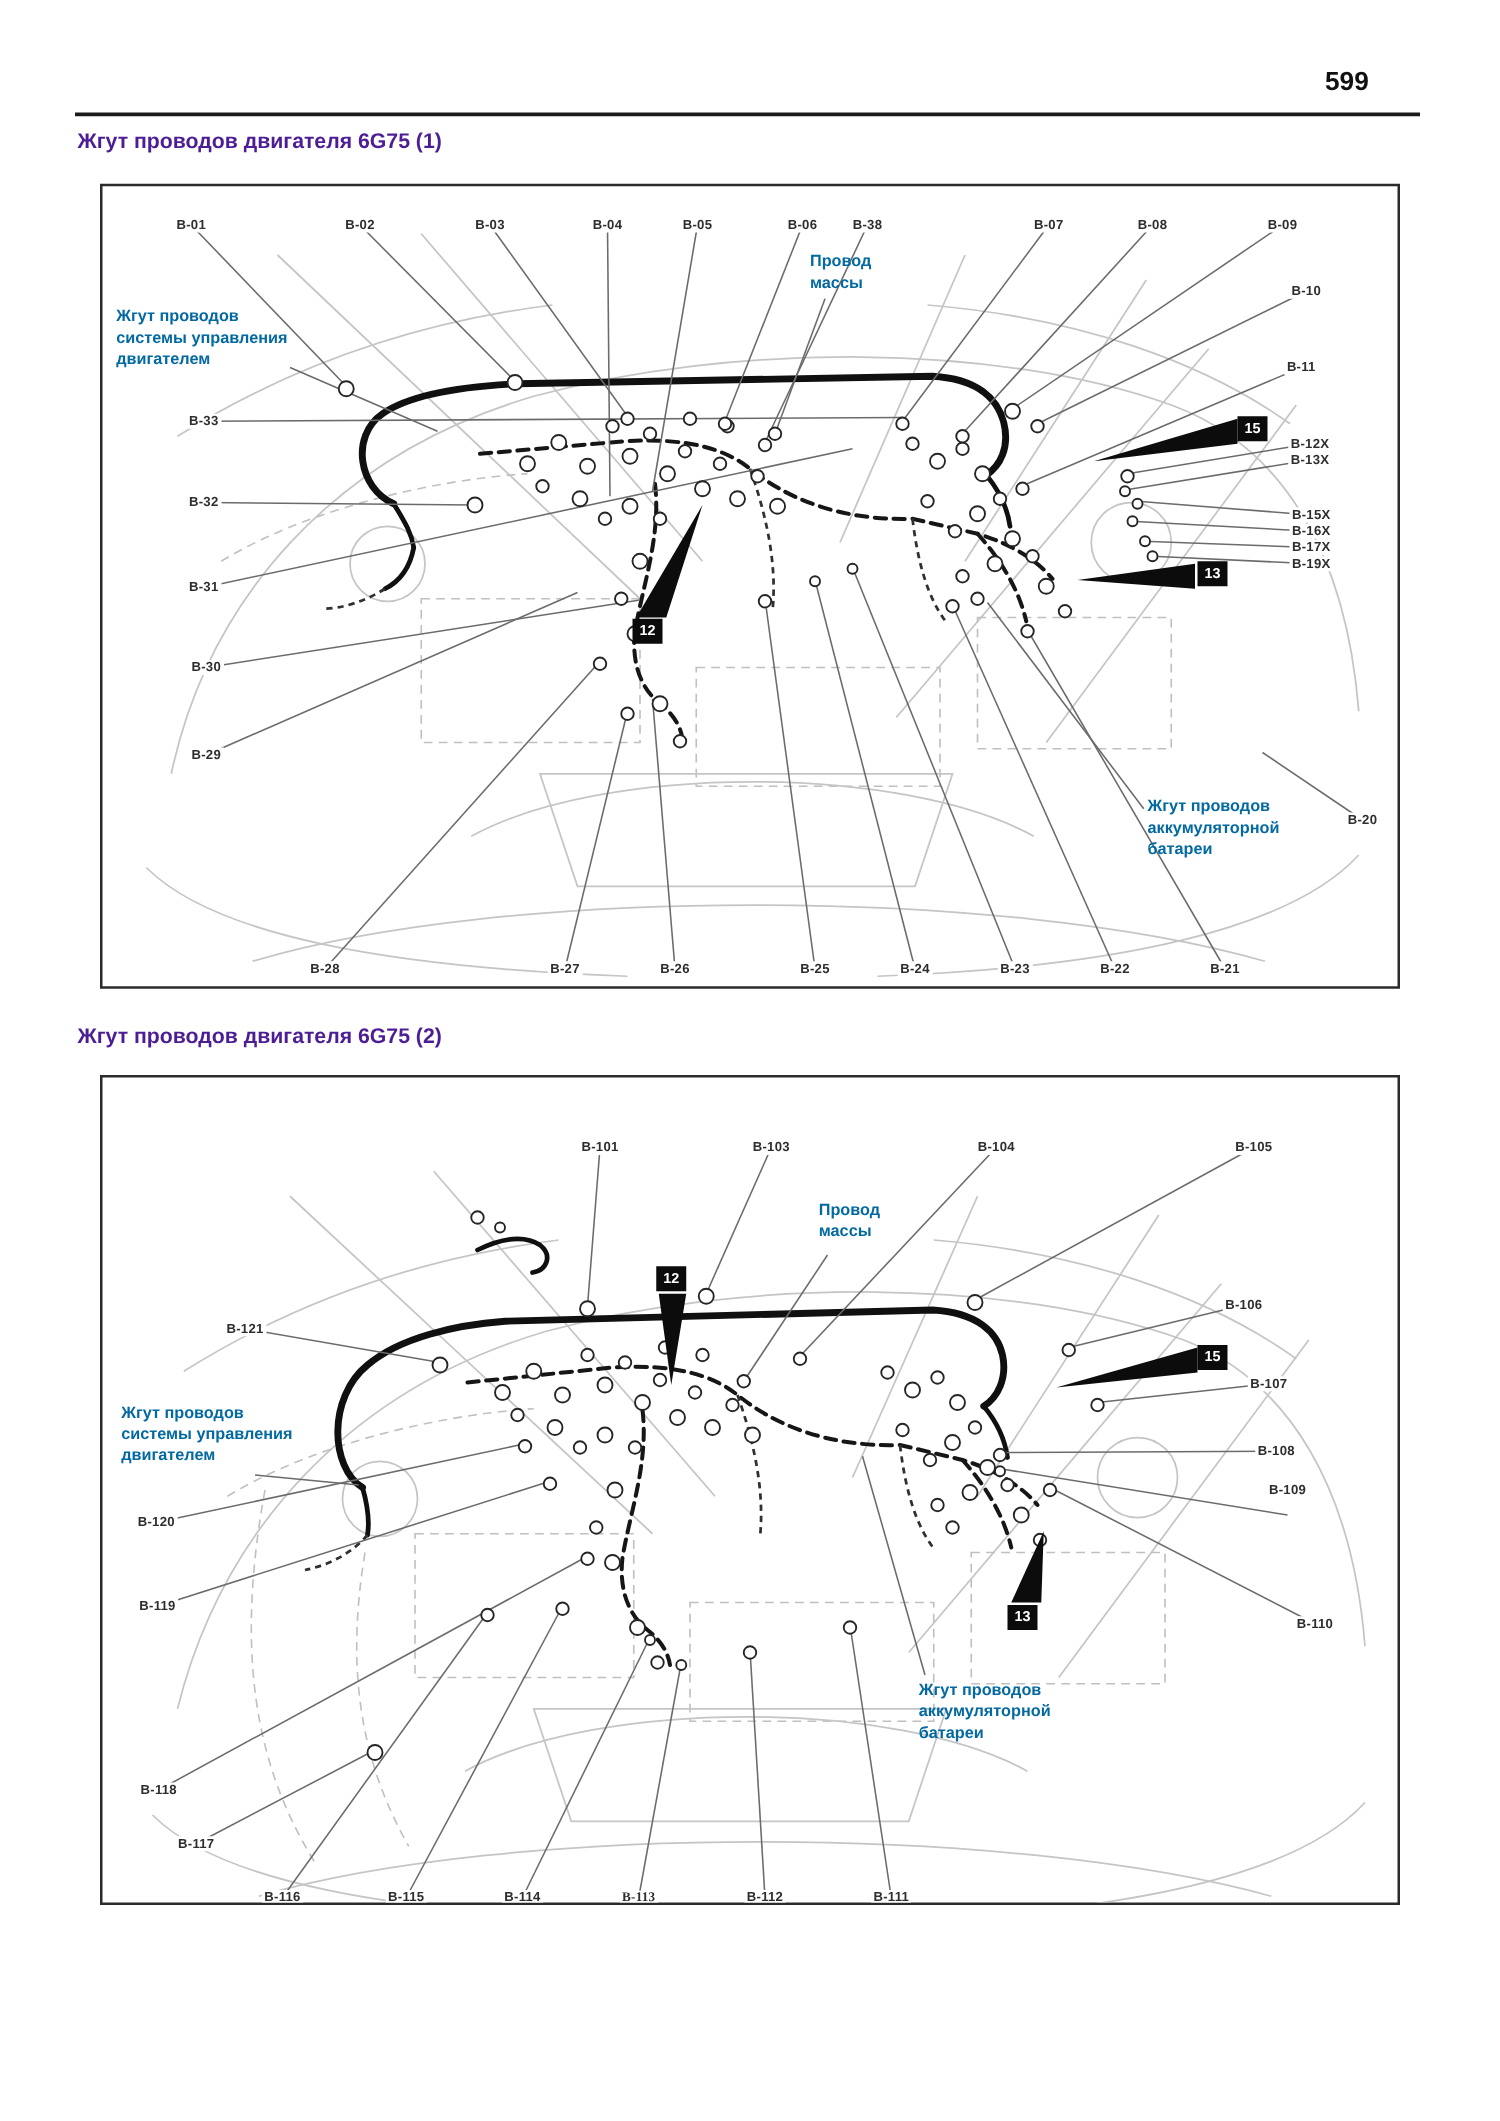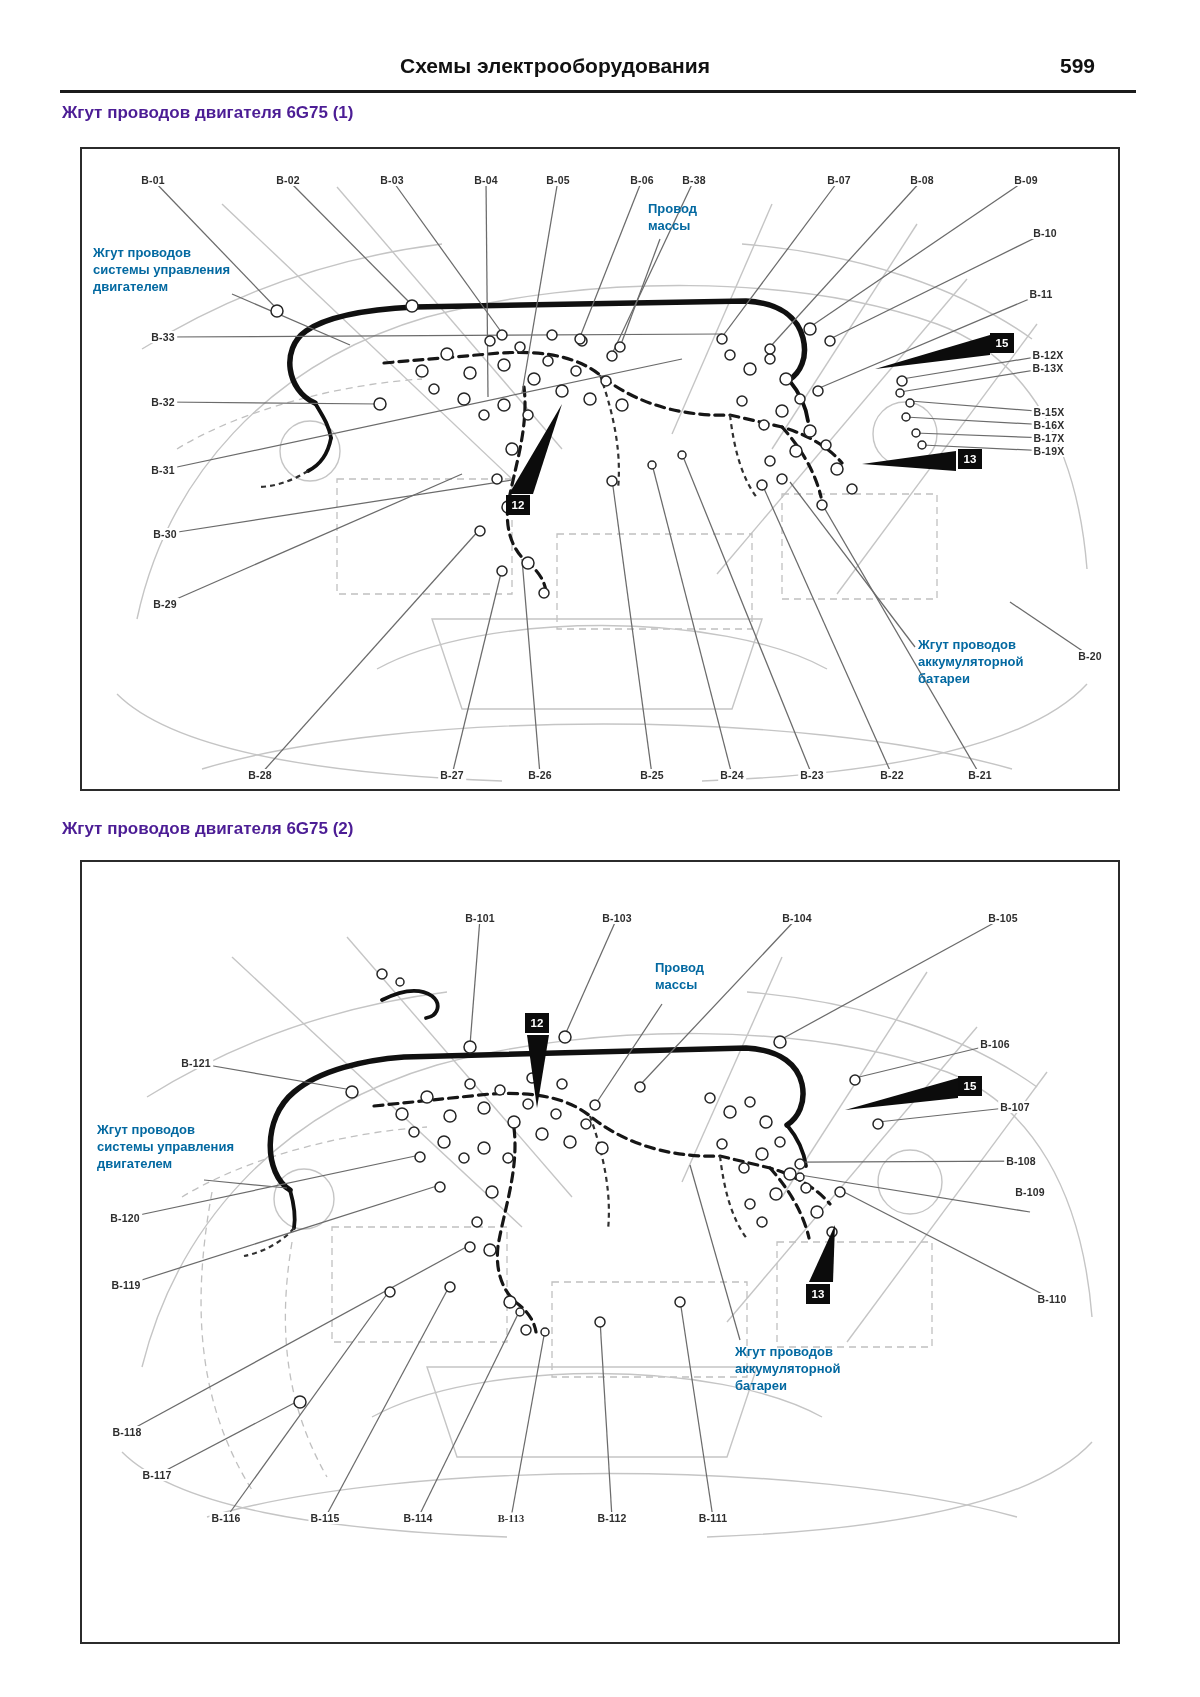--- a/index.html
+++ b/index.html
@@ -6,21 +6,21 @@
   .page{position:relative;width:1200px;height:1697px;background:#ffffff;overflow:hidden;
         font-family:"Liberation Sans","DejaVu Sans",sans-serif;color:#1c1c1c;}
   .hdr-title{position:absolute;top:54px;left:0;width:1110px;text-align:center;
              font-size:21px;font-weight:700;color:#111;}
   .hdr-page{position:absolute;top:54px;left:1060px;font-size:21px;font-weight:700;color:#111;}
   .hdr-rule{position:absolute;top:90px;left:60px;width:1076px;height:3px;background:#1b1b1b;}
   .fig-title{position:absolute;left:62px;margin:0;font-size:17px;font-weight:700;color:#4c1d95;}
   .t1{top:103px;} .t2{top:819px;}
   .fig-box{position:absolute;left:80px;width:1040px;border:2px solid #2b2b2b;background:#fff;
            box-sizing:border-box;overflow:hidden;}
-  .b1{top:147px;height:644px;} .b2{top:860px;height:784px;}
+  .b1{top:147px;height:644px;} .b2{top:860px;height:664px;}
   .fig-box svg{position:absolute;left:0;top:0;}
   .sk{stroke:#c5c5c5;stroke-width:1.4;fill:none;}
   .skd{stroke:#c0c0c0;stroke-width:1.3;fill:none;stroke-dasharray:7 5;}
   .harness{stroke:#101010;stroke-width:5.5;fill:none;stroke-linecap:round;stroke-linejoin:round;}
   .harness2{stroke:#101010;stroke-width:3.8;fill:none;stroke-linecap:round;}
   .hdash{stroke:#161616;stroke-width:3.2;fill:none;stroke-dasharray:9 6;stroke-linecap:round;}
   .hdash2{stroke:#303030;stroke-width:2.2;fill:none;stroke-dasharray:5 4;}
   .leader{stroke:#6b6b6b;stroke-width:1.25;}
   .conn{fill:#ffffff;stroke:#252525;stroke-width:1.5;}
   .wedge{fill:#0c0c0c;}
@@ -29,21 +29,20 @@
   .anno{position:absolute;font-size:13px;font-weight:700;line-height:1.3;color:#0369a1;}
   .flagbox{position:absolute;width:24px;height:20px;background:#0b0b0b;color:#fff;
            display:flex;align-items:center;justify-content:center;
            font-size:11.5px;font-weight:700;}
 </style>
 </head>
 <body>
 
 <div class="page">
 
-  <div class="hdr-title">Схемы электрооборудования</div>
   <div class="hdr-page">599</div>
   <div class="hdr-rule"></div>
 
   <h2 class="fig-title t1">Жгут проводов двигателя 6G75 (1)</h2>
   <div class="fig-box b1">
     <svg width="1036" height="640" viewBox="0 0 1036 640">
       <g>
         <path class="sk" d="M 55,470 C 85,330 185,215 345,168 C 505,125 715,125 855,175 C 945,208 995,295 1005,420"></path>
         <path class="sk" d="M 35,545 C 90,600 230,625 420,632 M 620,632 C 810,625 950,595 1005,535"></path>
         <path class="sk" d="M 120,620 C 320,560 720,560 930,620"></path>

